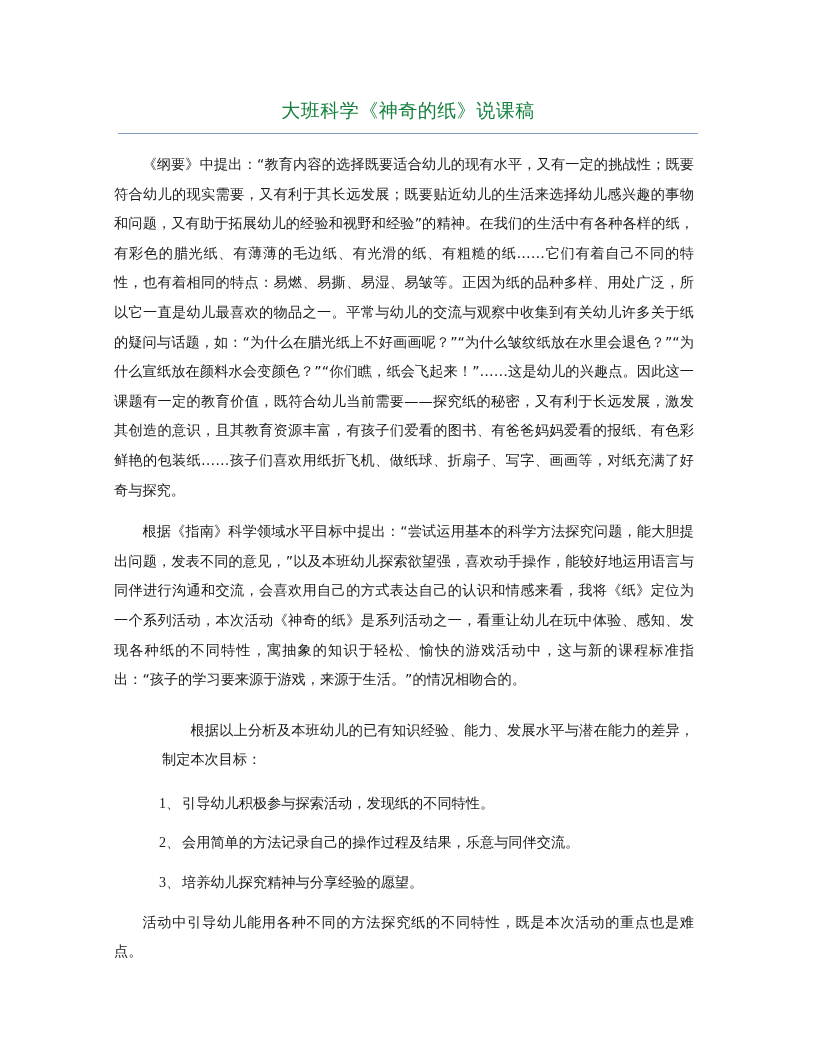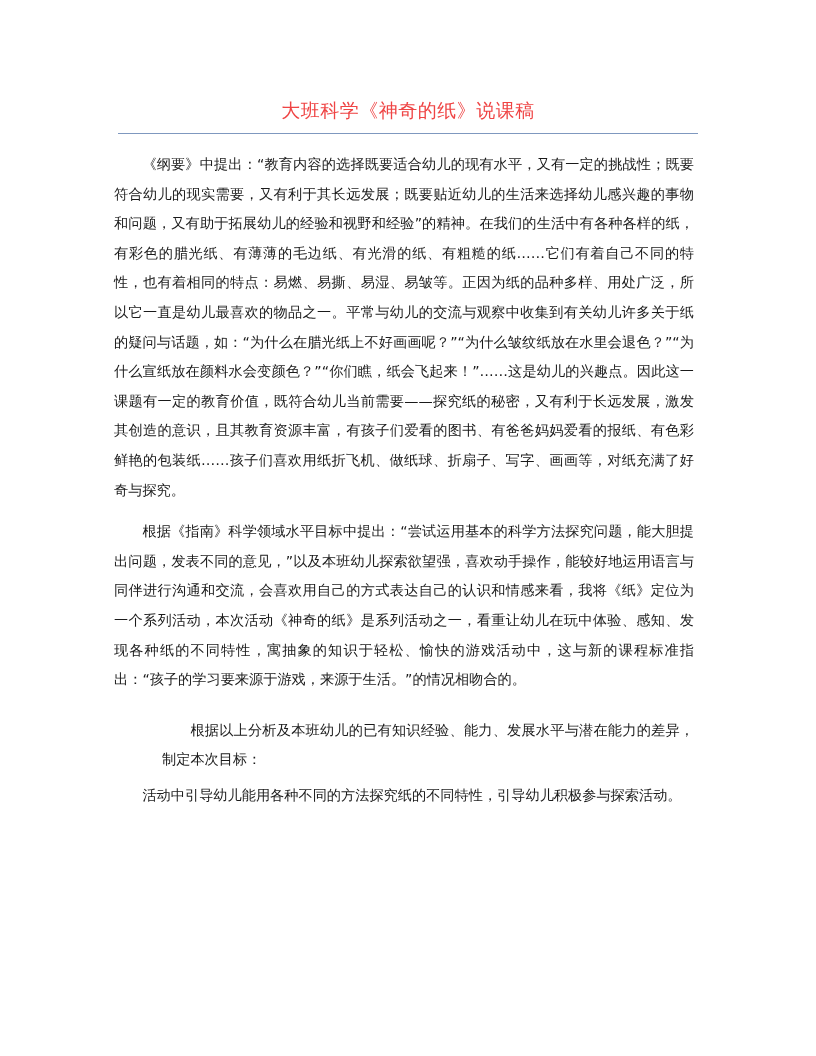--- a/index.html
+++ b/index.html
@@ -23,21 +23,21 @@
       height: 1056px;
     }
     .title {
       position: absolute;
       left: 118px;
       width: 580px;
       top: 96px;
       text-align: center;
       font-size: 19px;
       line-height: 28px;
-      color: #ef4444;
+      color: #15803d;
       letter-spacing: 0.5px;
     }
     .title-rule {
       position: absolute;
       left: 118px;
       width: 580px;
       top: 133px;
       height: 0;
       border-top: 1px solid #7f98bf;
     }
@@ -79,16 +79,27 @@
 
 <div class="page">
   <div class="title">大班科学《神奇的纸》说课稿</div>
   <div class="title-rule"></div>
 
   <div class="body">
     <p class="para">《纲要》中提出：“教育内容的选择既要适合幼儿的现有水平，又有一定的挑战性；既要符合幼儿的现实需要，又有利于其长远发展；既要贴近幼儿的生活来选择幼儿感兴趣的事物和问题，又有助于拓展幼儿的经验和视野和经验”的精神。在我们的生活中有各种各样的纸，有彩色的腊光纸、有薄薄的毛边纸、有光滑的纸、有粗糙的纸……它们有着自己不同的特性，也有着相同的特点：易燃、易撕、易湿、易皱等。正因为纸的品种多样、用处广泛，所以它一直是幼儿最喜欢的物品之一。平常与幼儿的交流与观察中收集到有关幼儿许多关于纸的疑问与话题，如：“为什么在腊光纸上不好画画呢？”“为什么皱纹纸放在水里会退色？”“为什么宣纸放在颜料水会变颜色？”“你们瞧，纸会飞起来！”……这是幼儿的兴趣点。因此这一课题有一定的教育价值，既符合幼儿当前需要——探究纸的秘密，又有利于长远发展，激发其创造的意识，且其教育资源丰富，有孩子们爱看的图书、有爸爸妈妈爱看的报纸、有色彩鲜艳的包装纸……孩子们喜欢用纸折飞机、做纸球、折扇子、写字、画画等，对纸充满了好奇与探究。</p>
     <p class="para gap-lg">根据《指南》科学领域水平目标中提出：“尝试运用基本的科学方法探究问题，能大胆提出问题，发表不同的意见，”以及本班幼儿探索欲望强，喜欢动手操作，能较好地运用语言与同伴进行沟通和交流，会喜欢用自己的方式表达自己的认识和情感来看，我将《纸》定位为一个系列活动，本次活动《神奇的纸》是系列活动之一，看重让幼儿在玩中体验、感知、发现各种纸的不同特性，寓抽象的知识于轻松、愉快的游戏活动中，这与新的课程标准指出：“孩子的学习要来源于游戏，来源于生活。”的情况相吻合的。</p>
     <p class="para gap-md">根据以上分析及本班幼儿的已有知识经验、能力、发展水平与潜在能力的差异，制定本次目标：</p>
 
+    <ul class="list">
+      <li class="list-item">
+        <span class="list-num">1、</span><span>引导幼儿积极参与探索活动，发现纸的不同特性。</span>
+      </li>
+      <li class="list-item">
+        <span class="list-num">2、</span><span>会用简单的方法记录自己的操作过程及结果，乐意与同伴交流。</span>
+      </li>
+      <li class="list-item">
+        <span class="list-num">3、</span><span>培养幼儿探究精神与分享经验的愿望。</span>
+      </li>
+    </ul>
 
-    <p class="para last-para">活动中引导幼儿能用各种不同的方法探究纸的不同特性，引导幼儿积极参与探索活动。</p>
+    <p class="para last-para">活动中引导幼儿能用各种不同的方法探究纸的不同特性，既是本次活动的重点也是难点。</p>
   </div>
 </div>
 
 </body></html>

